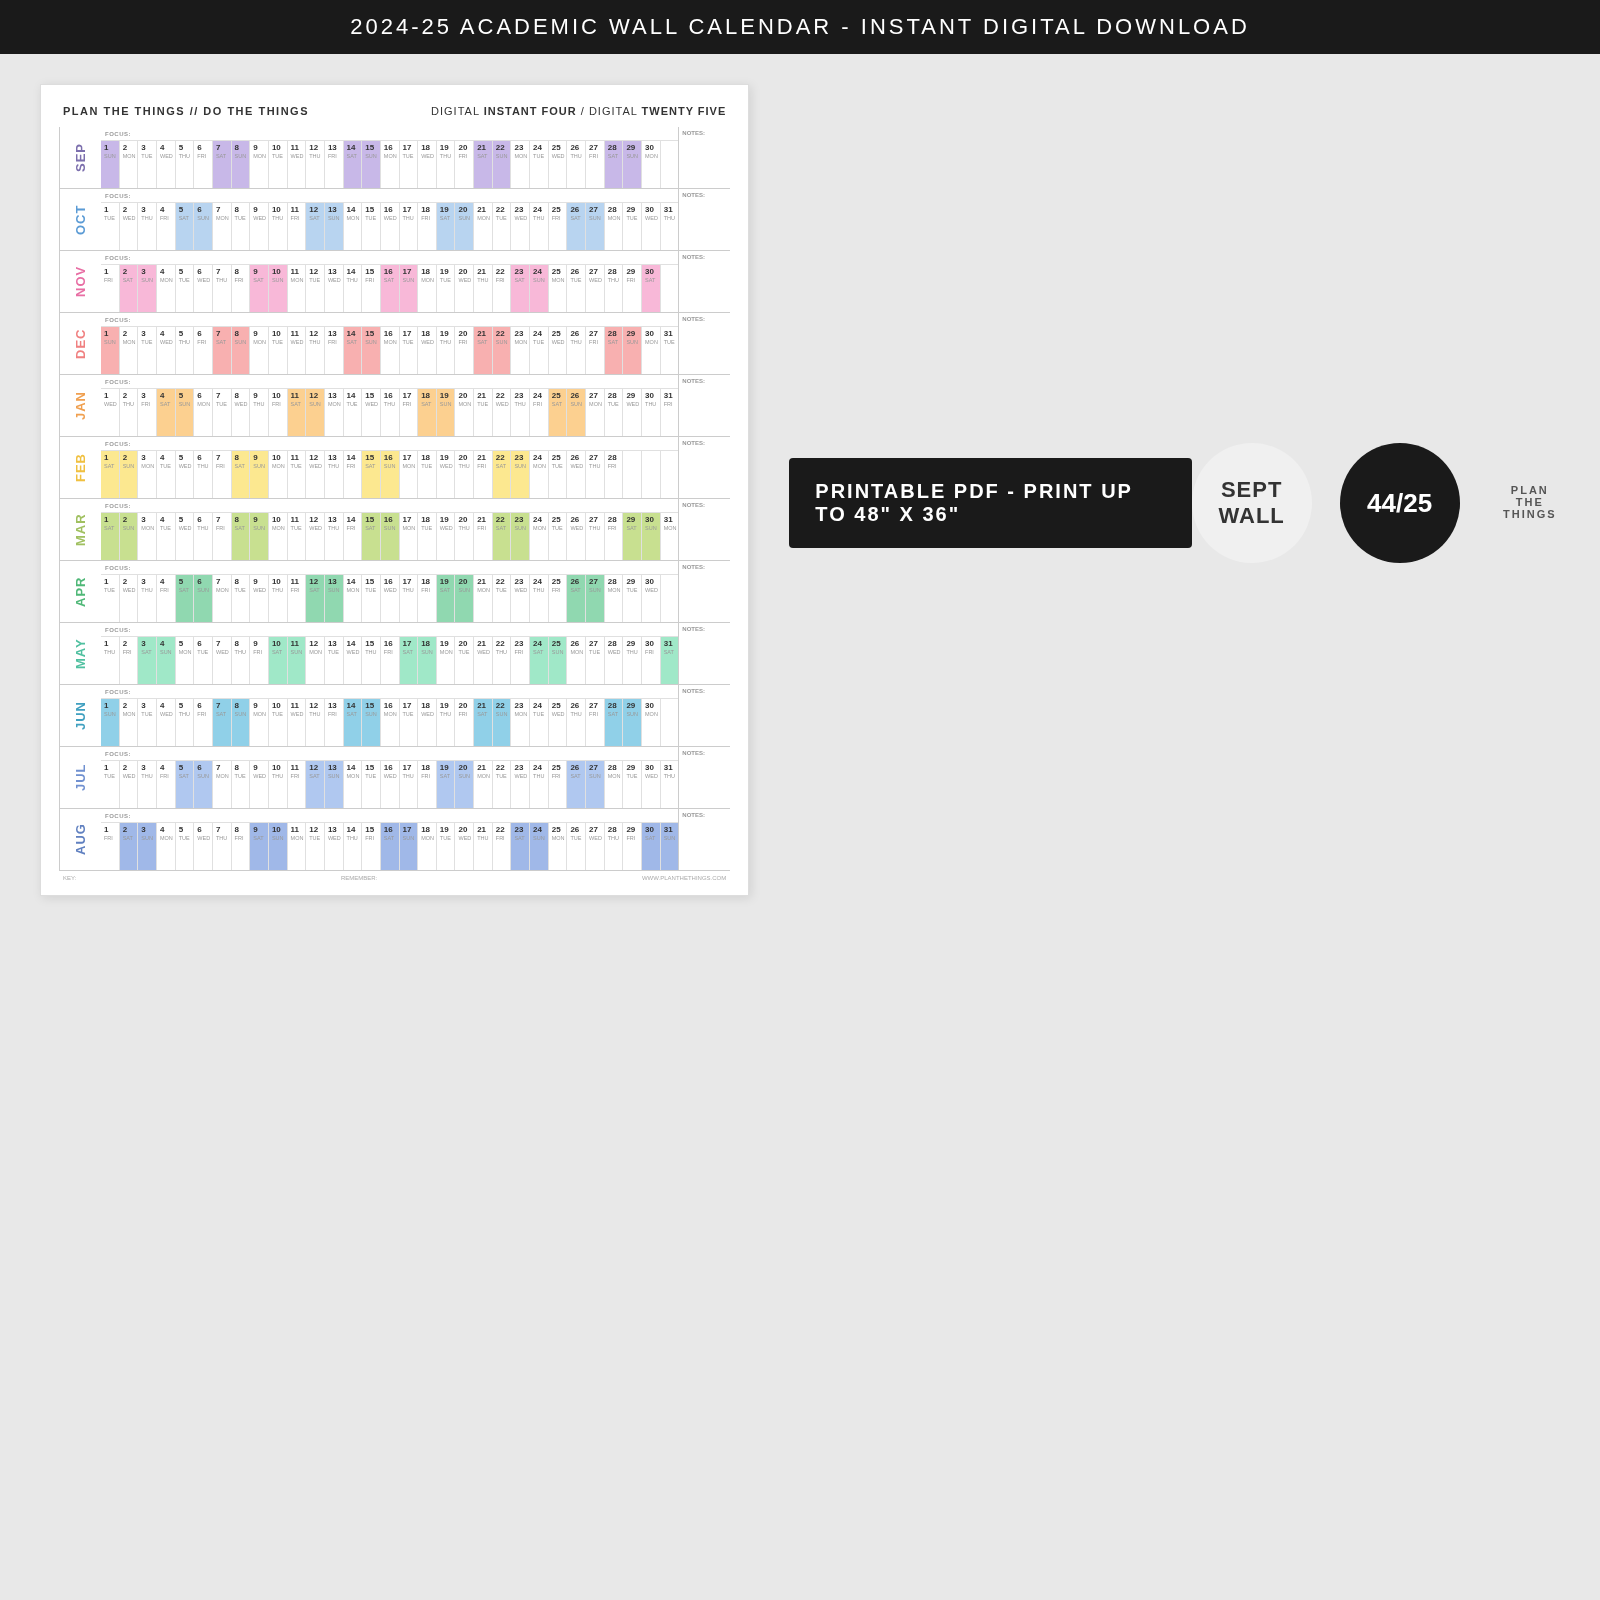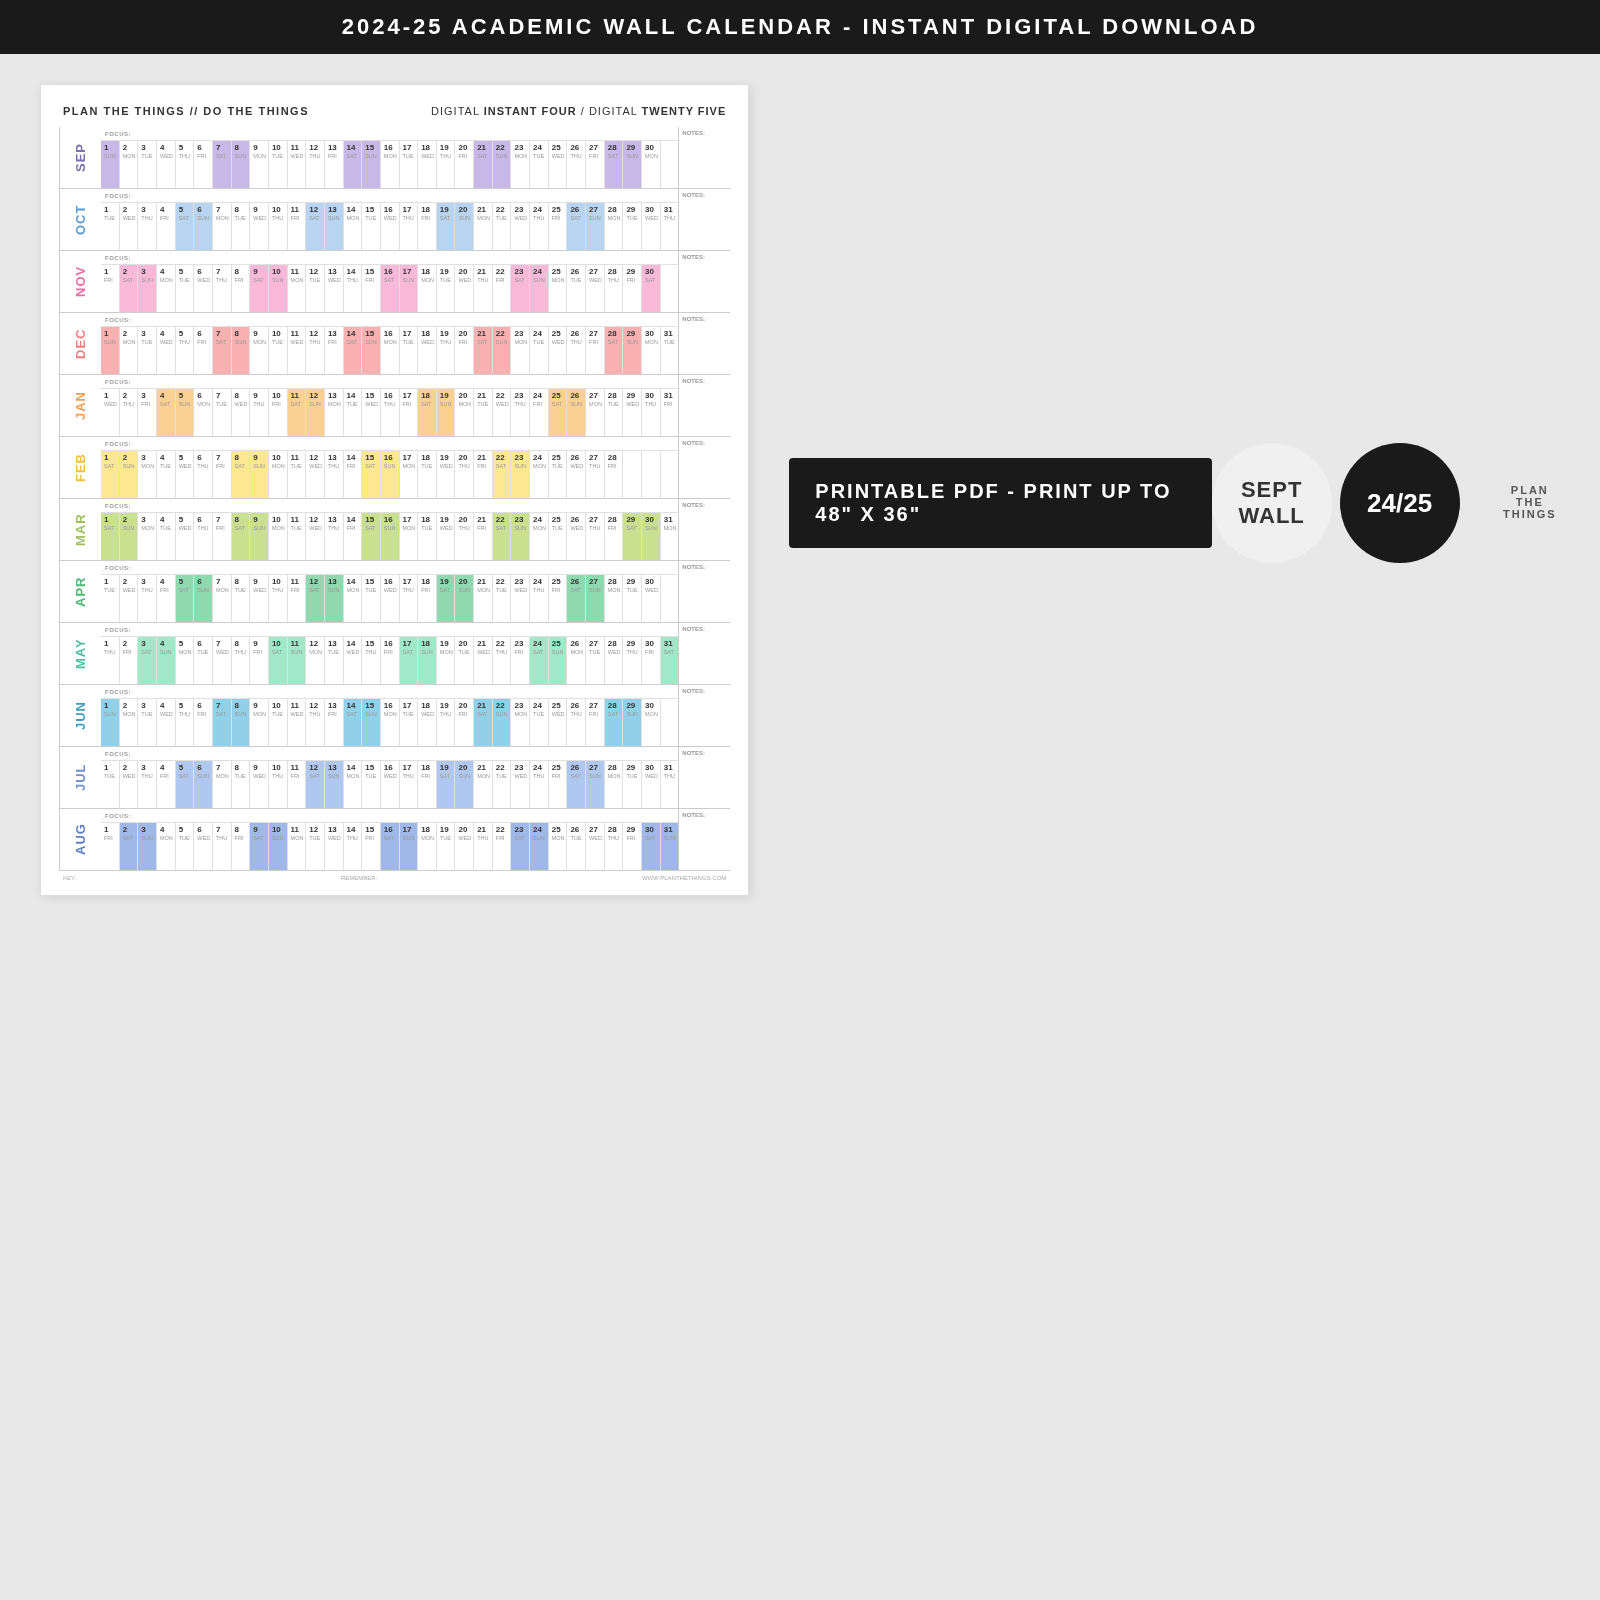--- a/index.html
+++ b/index.html
@@ -12,21 +12,21 @@
     }
 
     
     .top-bar {
       width: 100%;
       background: #1a1a1a;
       color: #fff;
       text-align: center;
       padding: 14px 0;
       font-size: 22px;
-      font-weight: 700;
+      font-weight: 400;
       letter-spacing: 3px;
       text-transform: uppercase;
     }
 
     
     .main-area {
       display: flex;
       align-items: center;
       padding: 30px 40px 20px;
     }
@@ -210,21 +210,21 @@
       font-size: 20px;
       font-weight: 700;
       letter-spacing: 2px;
       text-transform: uppercase;
       border-radius: 4px;
     }
 
     .right-badges {
       display: flex;
       align-items: center;
-      gap: 8px;
+      gap: 28px;
     }
 
     .sept-badge {
       background: #f0f0f0;
       border-radius: 50%;
       width: 120px;
       height: 120px;
       display: flex;
       flex-direction: column;
       align-items: center;
@@ -1920,21 +1920,21 @@
   <div class="bottom-section">
     <div class="print-badge">
       <span>PRINTABLE PDF - PRINT UP TO 48" x 36"</span>
     </div>
     <div class="right-badges">
       <div class="sept-badge">
         <span>SEPT</span>
         <span>WALL</span>
       </div>
       <div class="year-badge">
-        <span>24/25</span>
+        <span>44/25</span>
       </div>
     </div>
   </div>
 
   <div class="footer">
     <span>PLAN THE THINGS</span>
   </div>
 </div>
 
 </body></html>

